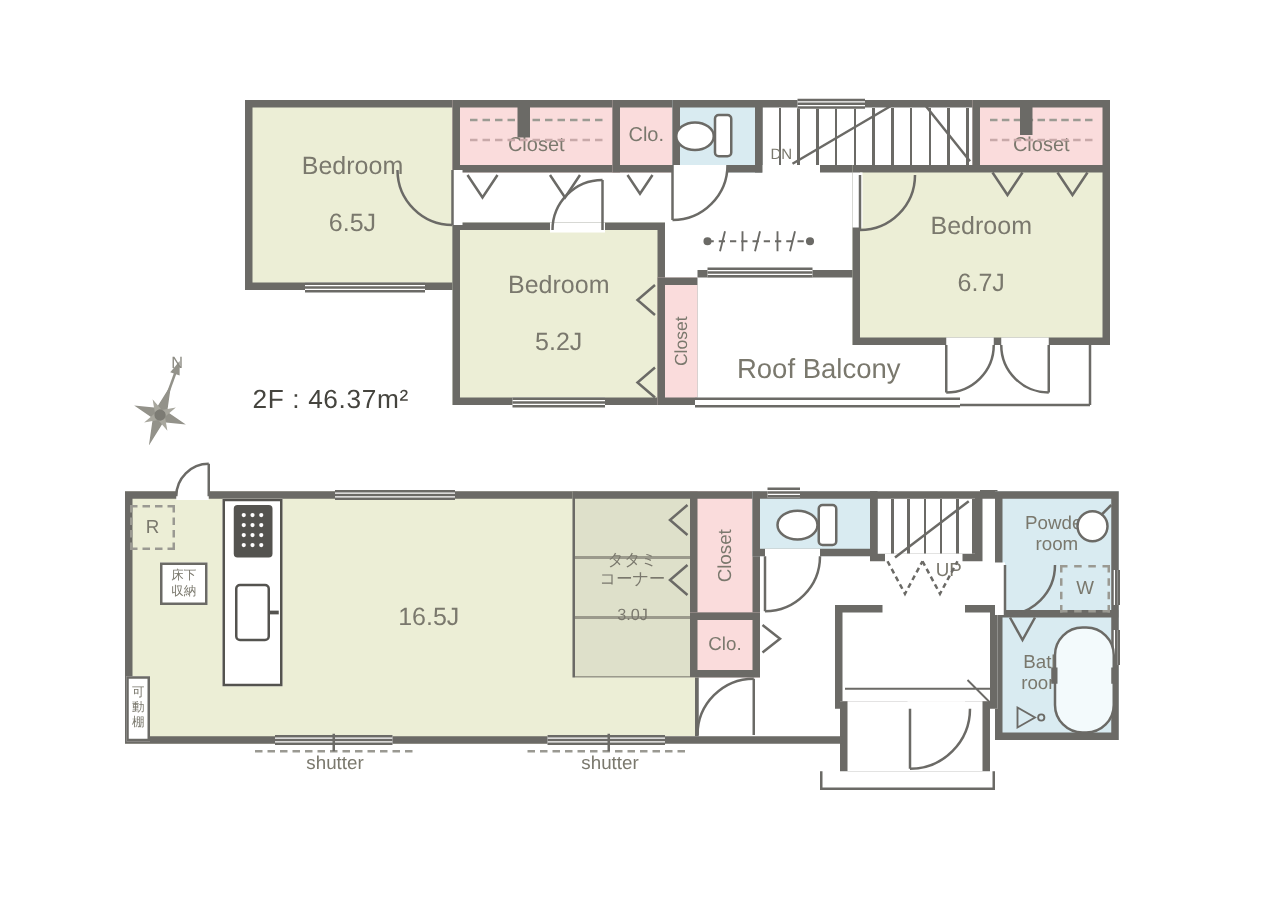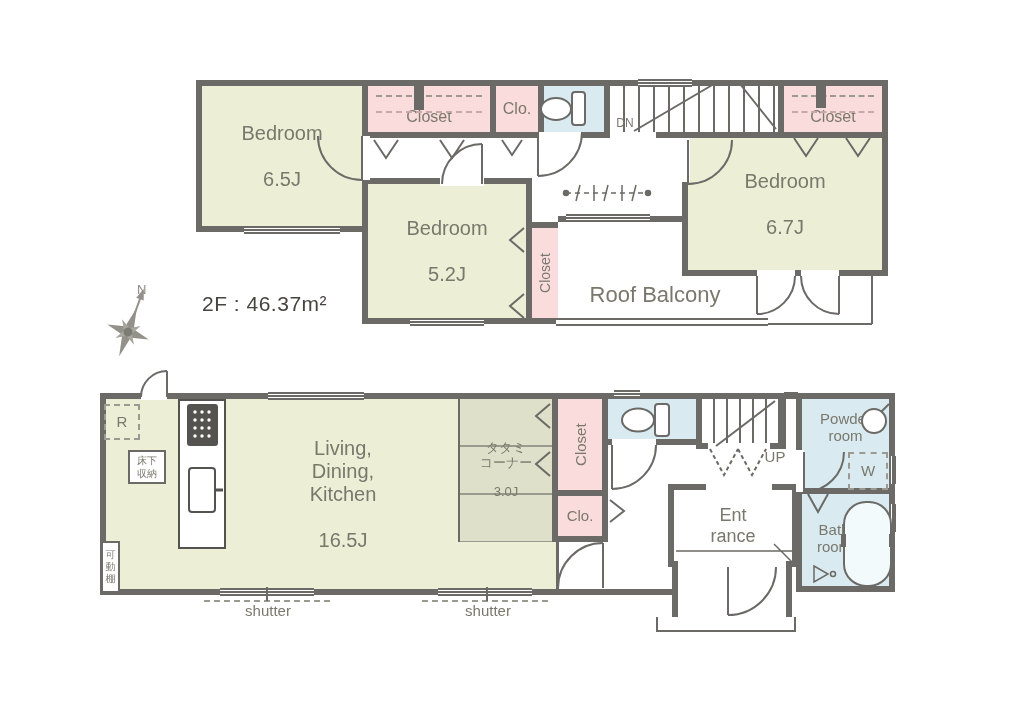--- a/index.html
+++ b/index.html
@@ -103,27 +103,24 @@
   <div class="w" style="left:410px;top:318px;width:74px;height:8px;"></div>
   <div class="w" style="left:638px;top:79px;width:54px;height:8px;"></div>
   <div class="w" style="left:566px;top:214px;width:84px;height:8px;"></div>
 
   <div class="flabel" style="left:602px;top:115px;width:46px;height:18px;">
     <span class="lbl" style="font-size:12px;">DN</span>
   </div>
   <div class="flabel" style="left:560px;top:284px;width:190px;height:22px;">
     <span class="lbl" style="font-size:22px;">Roof Balcony</span>
   </div>
-  <div class="arealabel" style="left:202px;top:292px;">2F : 46.37m²</div>
+  <div class="arealabel" style="left:202px;top:308px;">2F : 46.37m²</div>
 
   <div class="room" style="left:100px;top:393px;width:362px;height:202px;background:var(--green);border-right-width:2px;">
     <div class="lbl" style="font-size:20px;margin-left:120px;">
-      <span class="blk">Living,
-Dining,
-Kitchen</span>
       <span class="blk">16.5J</span>
     </div>
   </div>
 
   <div class="room" style="left:458px;top:393px;width:100px;height:151px;background:
      repeating-linear-gradient(180deg,transparent 0 46px,#9b9a8c 46px 48px) padding-box,var(--tatami);
      border-left-width:2px;border-bottom-width:2px;">
     <div class="lbl" style="font-size:13px;">
       <span class="blk">タタミ
 コーナー</span>
@@ -180,34 +177,30 @@
   <div class="gap" style="left:708px;top:443px;width:62px;height:8px;"></div>
   <div class="gap" style="left:141px;top:392px;width:26px;height:8px;"></div>
 
   <div class="w" style="left:268px;top:392px;width:96px;height:8px;"></div>
   <div class="w" style="left:614px;top:390px;width:26px;height:8px;"></div>
   <div class="w" style="left:220px;top:588px;width:94px;height:8px;"></div>
   <div class="w" style="left:438px;top:588px;width:94px;height:8px;"></div>
   <div class="wv" style="left:889px;top:456px;width:7px;height:28px;"></div>
   <div class="wv" style="left:889px;top:504px;width:7px;height:28px;"></div>
 
-  <div class="flabel" style="left:752px;top:448px;width:46px;height:17px;align-items:center;">
+  <div class="flabel" style="left:736px;top:448px;width:46px;height:17px;align-items:center;">
     <span class="lbl" style="font-size:15px;">UP</span>
   </div>
   <div class="flabel" style="left:796px;top:408px;width:99px;height:38px;">
     <span class="lbl" style="font-size:15px;">Powder
 room</span>
   </div>
   <div class="flabel" style="left:798px;top:519px;width:72px;height:38px;">
     <span class="lbl" style="font-size:15px;">Bath
 room</span>
-  </div>
-  <div class="flabel" style="left:668px;top:505px;width:130px;height:42px;">
-    <span class="lbl" style="font-size:18px;">Ent
-rance</span>
   </div>
   <div class="flabel" style="left:228px;top:602px;width:80px;height:18px;">
     <span class="lbl" style="font-size:15px;">shutter</span>
   </div>
   <div class="flabel" style="left:448px;top:602px;width:80px;height:18px;">
     <span class="lbl" style="font-size:15px;">shutter</span>
   </div>
 
   <svg class="overlay" style="left:94px;top:278px;width:72px;height:78px;" viewBox="0 0 72 78">
     <g transform="rotate(20 34 54)">

